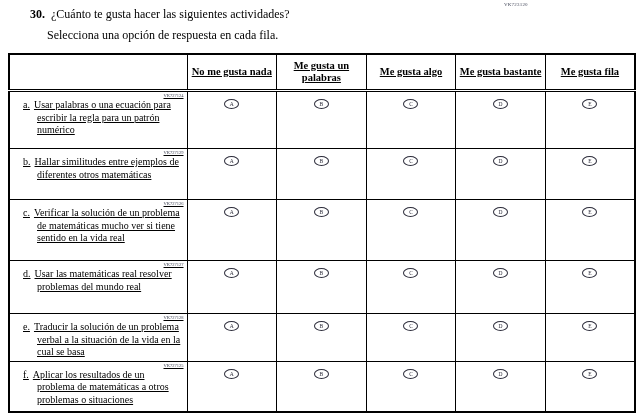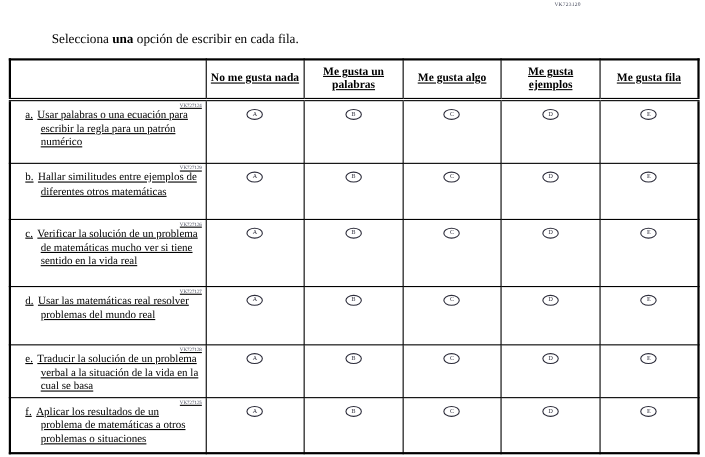--- a/index.html
+++ b/index.html
@@ -18,21 +18,21 @@
   }
   #question-line{
     position:absolute;top:7px;left:30px;width:460px;
     font-size:12px;line-height:14px;
   }
   #question-number{font-weight:bold;margin-right:6px;}
   #instruction-line{
     position:absolute;top:28px;left:47px;width:460px;
     font-size:12px;line-height:14px;
   }
-  .bold{font-weight:bold;}
+  .bold{font-weight:normal;}
   table#answer-table{
     position:absolute;top:53px;left:8px;
     width:626px;
     border-collapse:collapse;
     table-layout:fixed;
     text-decoration:underline;
   }
   table#answer-table, #answer-table td, #answer-table th{
     border:1px solid #000;
   }
@@ -72,41 +72,44 @@
   tr.row-a{height:58px;} tr.row-b{height:51px;} tr.row-c{height:61px;}
   tr.row-d{height:53px;} tr.row-e{height:46px;margin-left:48px;} tr.row-f{height:51px;}
 </style>
 </head>
 <body>
 
 <div id="page">
 
   <div id="page-code">VK723120</div>
 
+  <div id="question-line">
+    <span id="question-number">30.</span><span>¿Cuánto te gusta hacer las siguientes actividades?</span>
+  </div>
 
   <div id="instruction-line">
-    <span>Selecciona </span><span class="bold">una</span><span> opción de escribir en cada fila.</span>
+    <span>Selecciona </span><span class="bold">una</span><span> opción de respuesta en cada fila.</span>
   </div>
 
   <table id="answer-table">
     <colgroup>
       <col style="width:178px">
         <col style="width:89.6px">
         <col style="width:89.6px">
         <col style="width:89.6px">
         <col style="width:89.6px">
         <col style="width:89.6px">
     </colgroup>
     <tbody>
         <tr>
       <th></th>
       <th>No me gusta nada</th>
       <th>Me gusta un palabras</th>
       <th>Me gusta algo</th>
-      <th>Me gusta ejemplos</th>
+      <th>Me gusta bastante</th>
       <th>Me gusta fila</th>
     </tr>
 
     <tr class="row-a">
       <td class="stem">
         <div class="row-code">VK727124</div>
         <div class="stem-text"><span class="row-letter">a.</span><span>Usar palabras o una ecuación para escribir la regla para un patrón numérico</span></div>
       </td>
       <td class="opt"><span class="bubble">A</span></td>
       <td class="opt"><span class="bubble">B</span></td>

